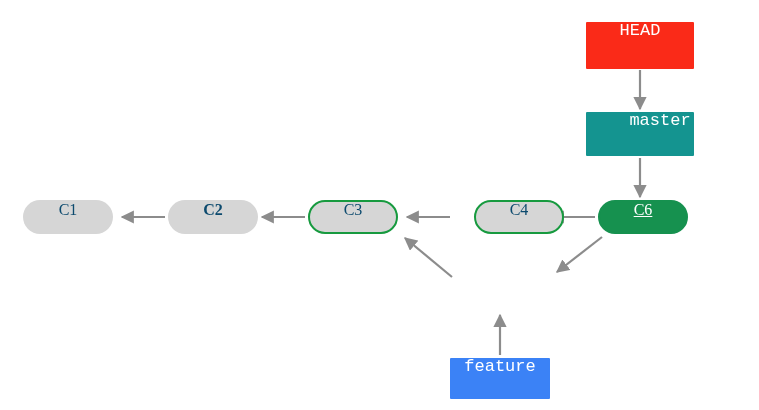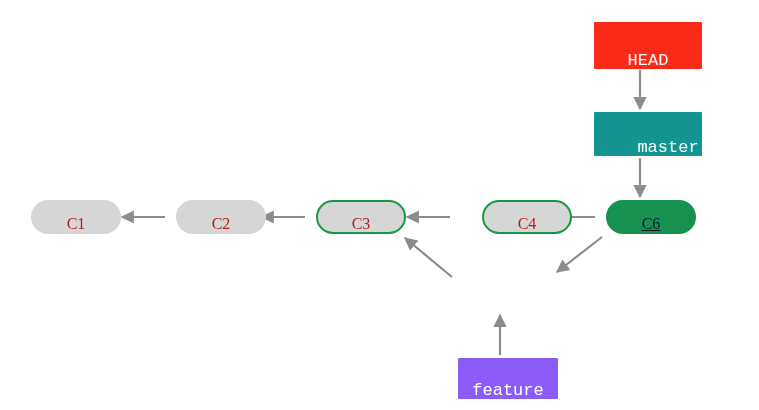--- a/index.html
+++ b/index.html
@@ -21,45 +21,44 @@
     position: absolute;
     left: 0;
     top: 0;
     width: 759px;
     height: 410px;
   }
   .node {
     position: absolute;
     box-sizing: border-box;
     display: flex;
-    align-items: flex-end;
+    align-items: flex-start;
     justify-content: center;
     line-height: 1;
     user-select: none;
-    margin-left: 8px;
   }
   
   .commit {
     width: 90px;
     height: 34px;
     border-radius: 17px;
     background: #d6d6d6;
     border: 2px solid transparent;
     font-family: "Liberation Serif", serif;
     font-size: 16px;
-    color: #b91c1c;
+    color: #0c4a6e;
   }
   .commit.outlined {
     border-color: #179a3f;
     font-family: Liberation Serif, serif;
   }
   .commit.filled {
     background: #16914f;
     border-color: #16914f;
-    color: #0f172a;
+    color: #ffffff;
     text-decoration: underline;
   }
   
   .ref {
     font-family: "Liberation Mono", monospace;
     font-size: 17px;
     color: #ffffff;
     border-radius: 1px;
   }
   .ref-head {
@@ -68,21 +67,21 @@
     background: #fa2a18;
   }
   .ref-master {
     width: 108px;
     height: 44px;
     background: #149490;
   }
   .ref-feature {
     width: 100px;
     height: 41px;
-    background: #8b5cf6;
+    background: #3b82f6;
   }
 </style>
 </head>
 <body>
 
 <div id="diagram-root">
 
   <svg id="edge-layer" viewBox="0 0 759 410" width="759" height="410" xmlns="http://www.w3.org/2000/svg">
     <defs>
       <marker id="arrowhead" viewBox="0 0 10 10" refX="9" refY="5" markerWidth="6" markerHeight="6" orient="auto-start-reverse">
@@ -106,21 +105,21 @@
 
     <line x1="640" y1="158" x2="640" y2="197" stroke="#8c8c8c" stroke-width="2.2" marker-end="url(#arrowhead)"></line>
 
     <line x1="500" y1="355" x2="500" y2="315" stroke="#8c8c8c" stroke-width="2.2" marker-end="url(#arrowhead)"></line>
   </svg>
 
   <div class="node commit" style="left:23px; top:200px;">
     <span>C1</span>
   </div>
 
-  <div class="node commit" style="left:168px; top:200px;">
+  <div class="node commit" style="left:168px; top:200px;font-weight:bold;">
     <span>C2</span>
   </div>
 
   <div class="node commit outlined" style="left:308px; top:200px;">
     <span>C3</span>
   </div>
 
   <div class="node commit outlined" style="left:474px; top:200px;">
     <span>C4</span>
   </div>

